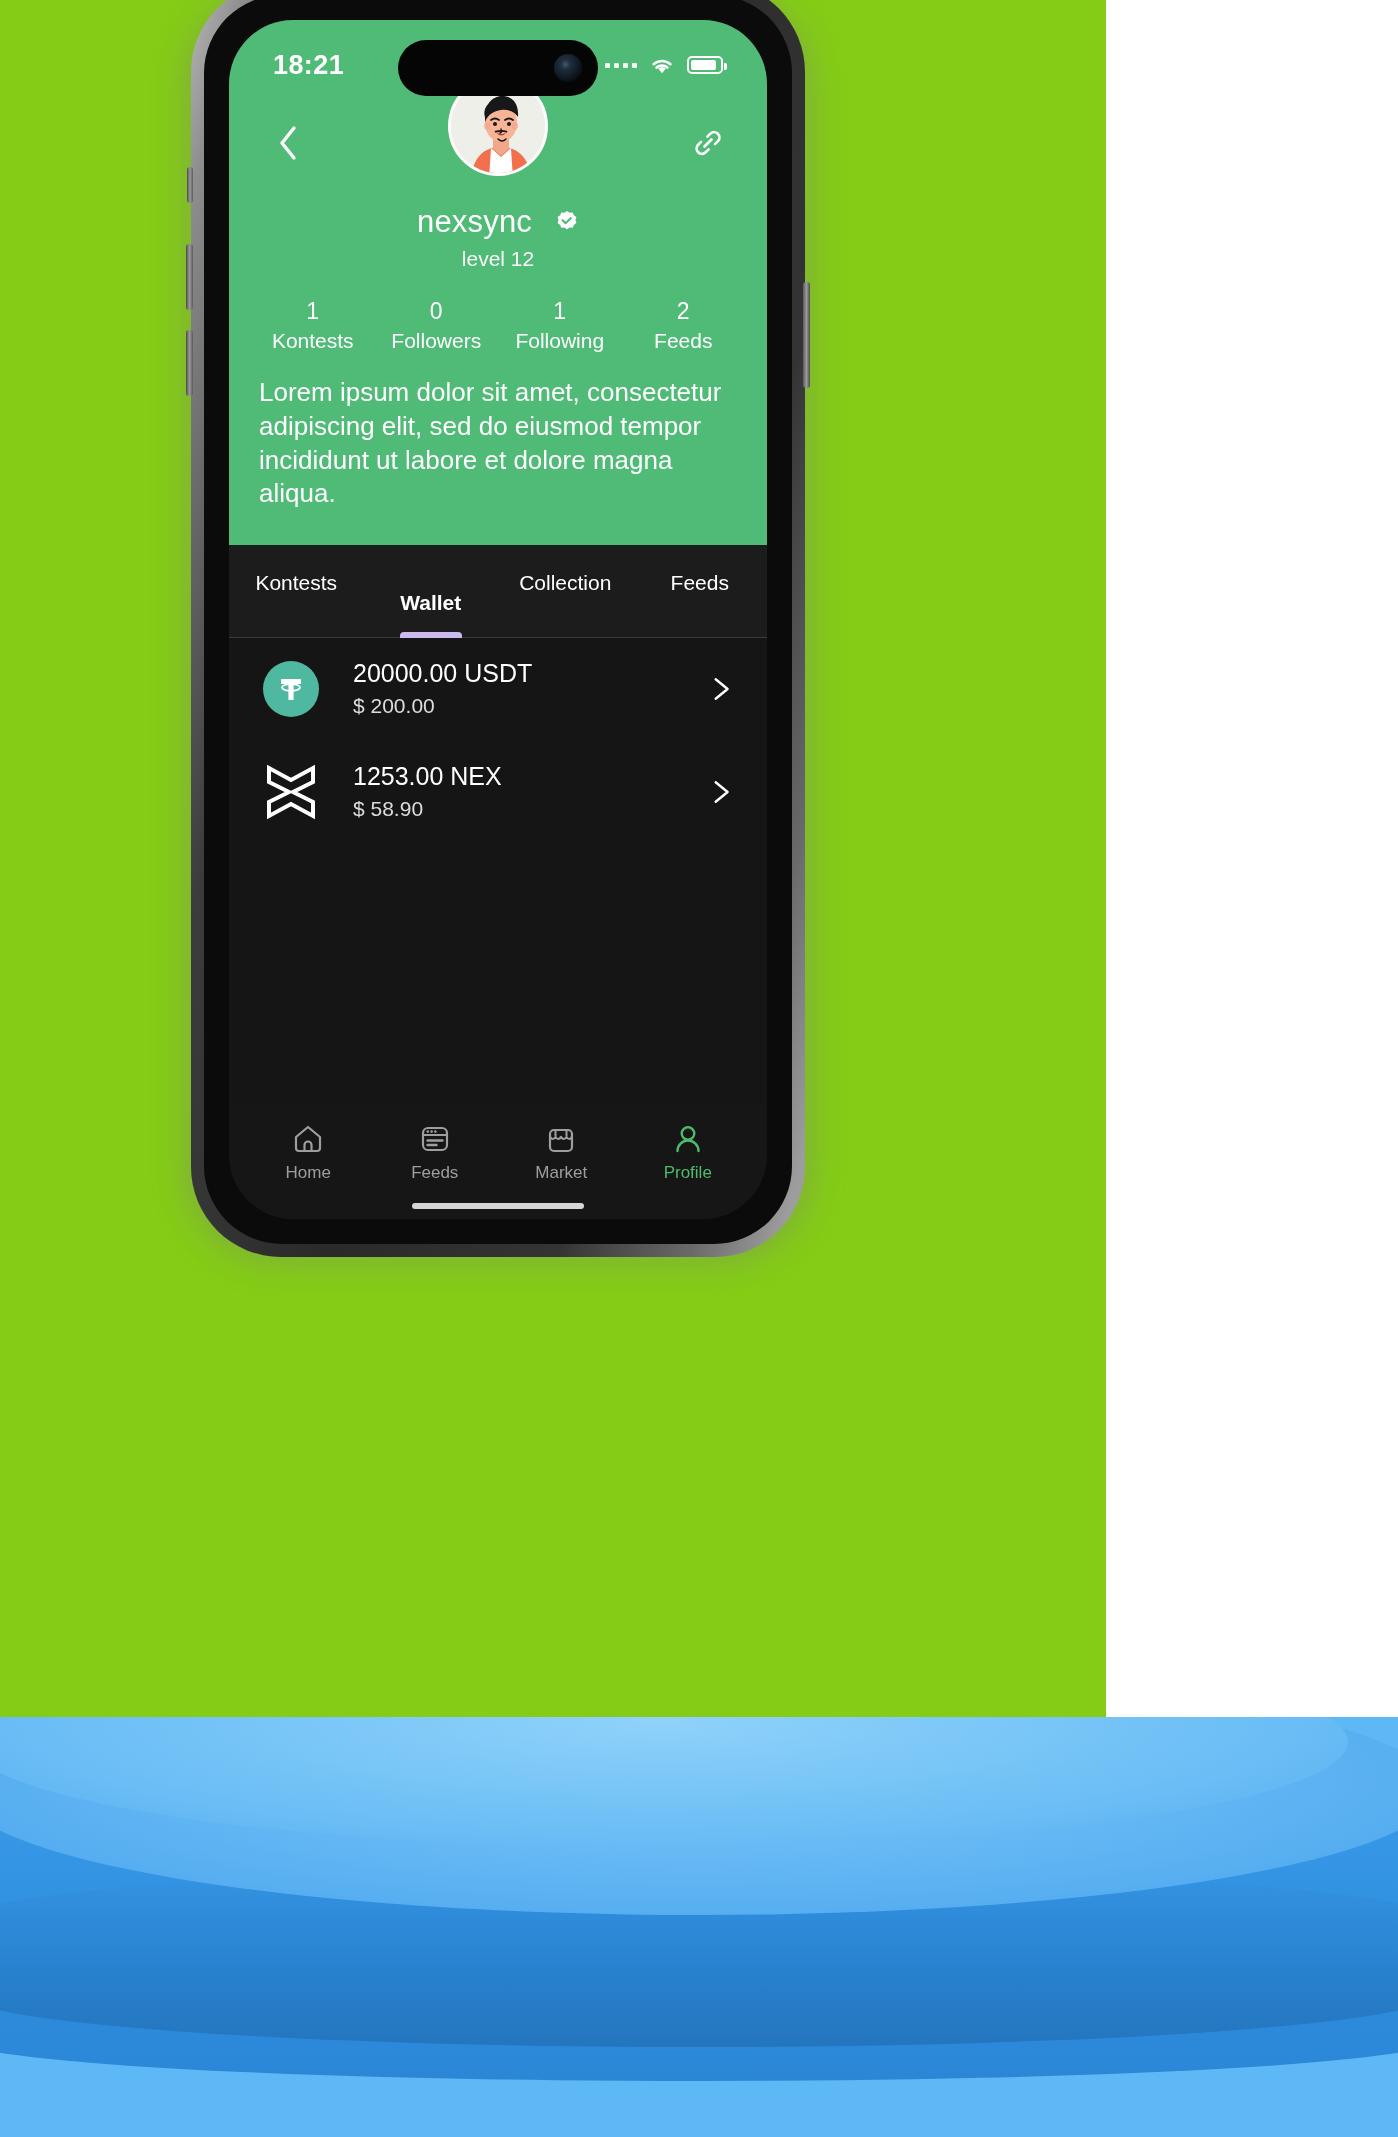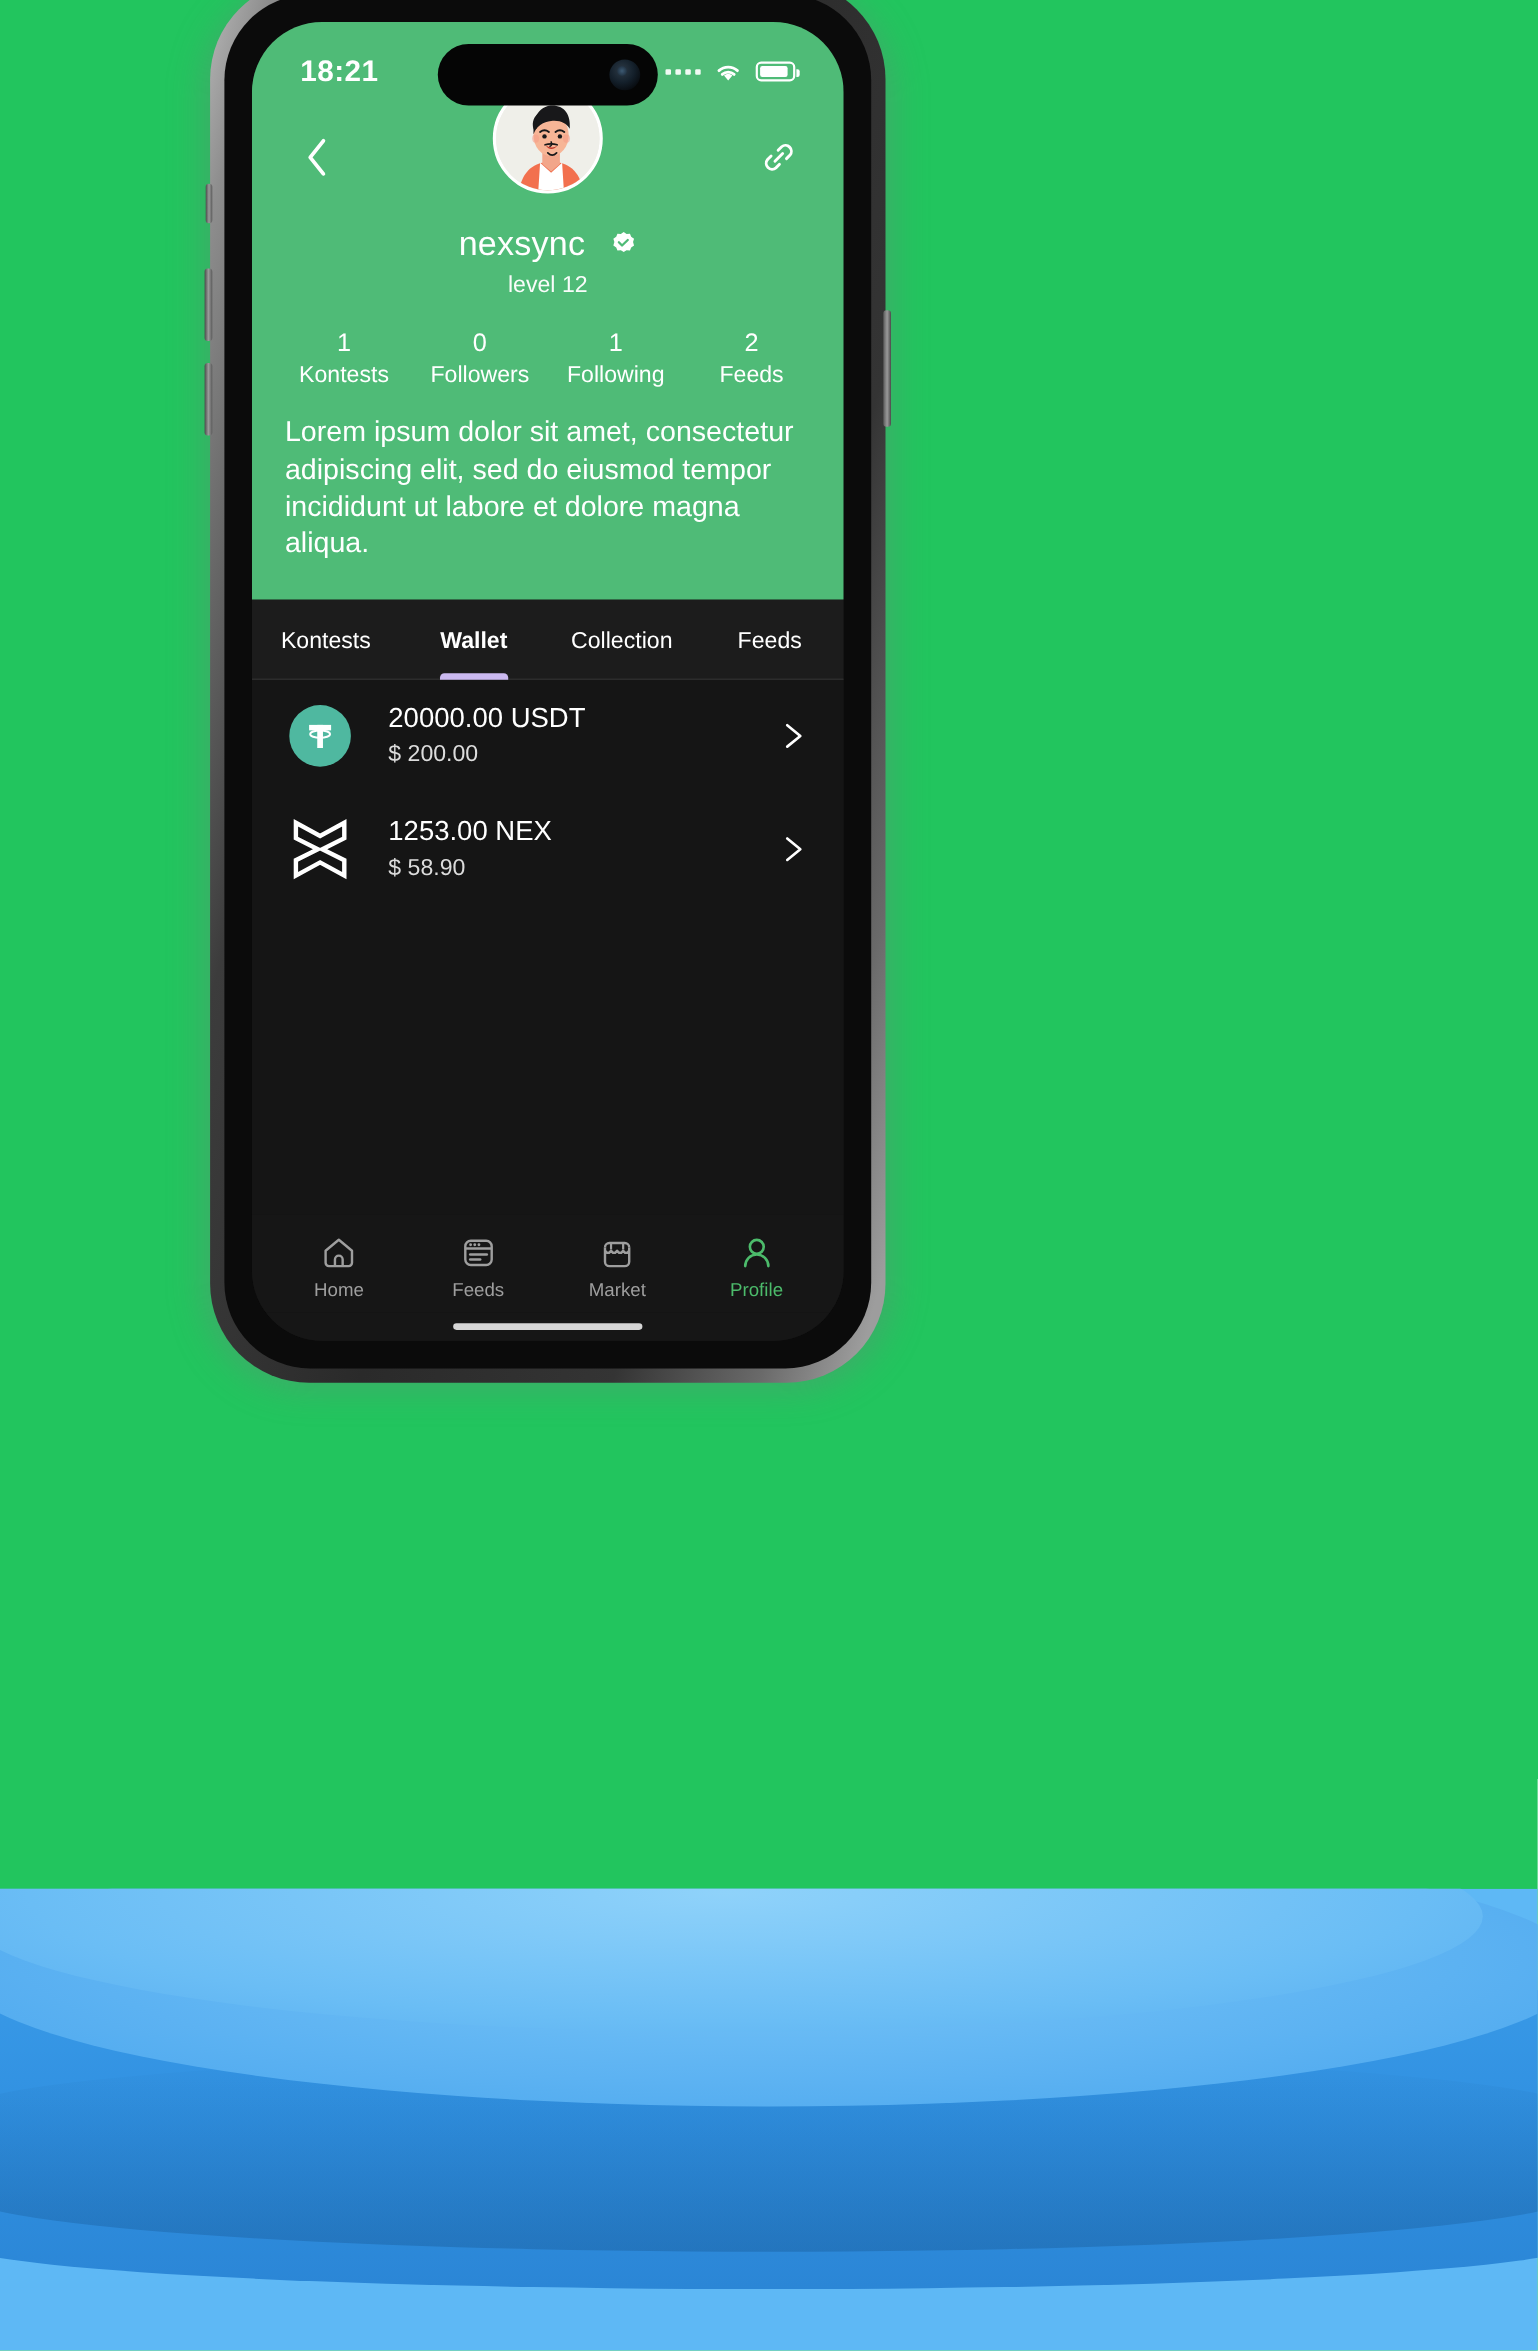--- a/index.html
+++ b/index.html
@@ -3,21 +3,21 @@
 <meta charset="utf-8">
 <style>
   * { box-sizing: border-box; margin: 0; padding: 0; }
   html, body {
     width: 1398px; height: 2137px;
     background: #ffffff;
     font-family: "Liberation Sans", sans-serif;
     overflow: hidden;
   }
 
-  #stage { position: relative; width: 1398px; height: 2137px; background:#22c55e; }
+  #stage { position: relative; width: 1106px; height: 2137px; background:#84cc16; }
 
   
   .podium-wrap { position:absolute; left:0; bottom:0; width:1398px; height:420px; overflow:hidden; }
   .podium-bg { position:absolute; inset:0; background:#5EB8F5; }
   .podium-body {
     position:absolute; left:-40px; top:64px; width:1478px; height:300px;
     background: linear-gradient(180deg,#3A9BE8 0%, #2F8FE0 55%, #2B86D6 100%);
     border-radius: 50% / 14%;
   }
   .podium-top {
@@ -128,21 +128,21 @@
   .stat-label { font-size:21px; line-height:1.3; margin-top:1px; }
 
   .bio { color:#ffffff; font-size:26px; line-height:1.3; padding: 22px 30px 0 30px; text-align:left; }
 
   
   .tabs { display:flex; background:#1C1C1C; border-bottom:1px solid #3a3a3a; }
   .tab {
     flex:1; text-align:center; padding: 26px 0 22px 0; color:#fff;
     font-size:21px; position:relative; cursor:pointer;
   }
-  .tab.active { font-weight:700; }
+  .tab.active { font-weight:700;margin-top:20px; }
   .tab.active::after{
     content:""; position:absolute; left:50%; transform:translateX(-50%); bottom:-1px;
     width:62px; height:6px; background:#CBB9F0; border-radius:4px 4px 0 0;
   }
 
   
   .content { background:#151515; flex:1; }
   .wallet-row {
     display:flex; align-items:center; gap:34px; padding: 20px 34px; cursor:pointer;
   }

